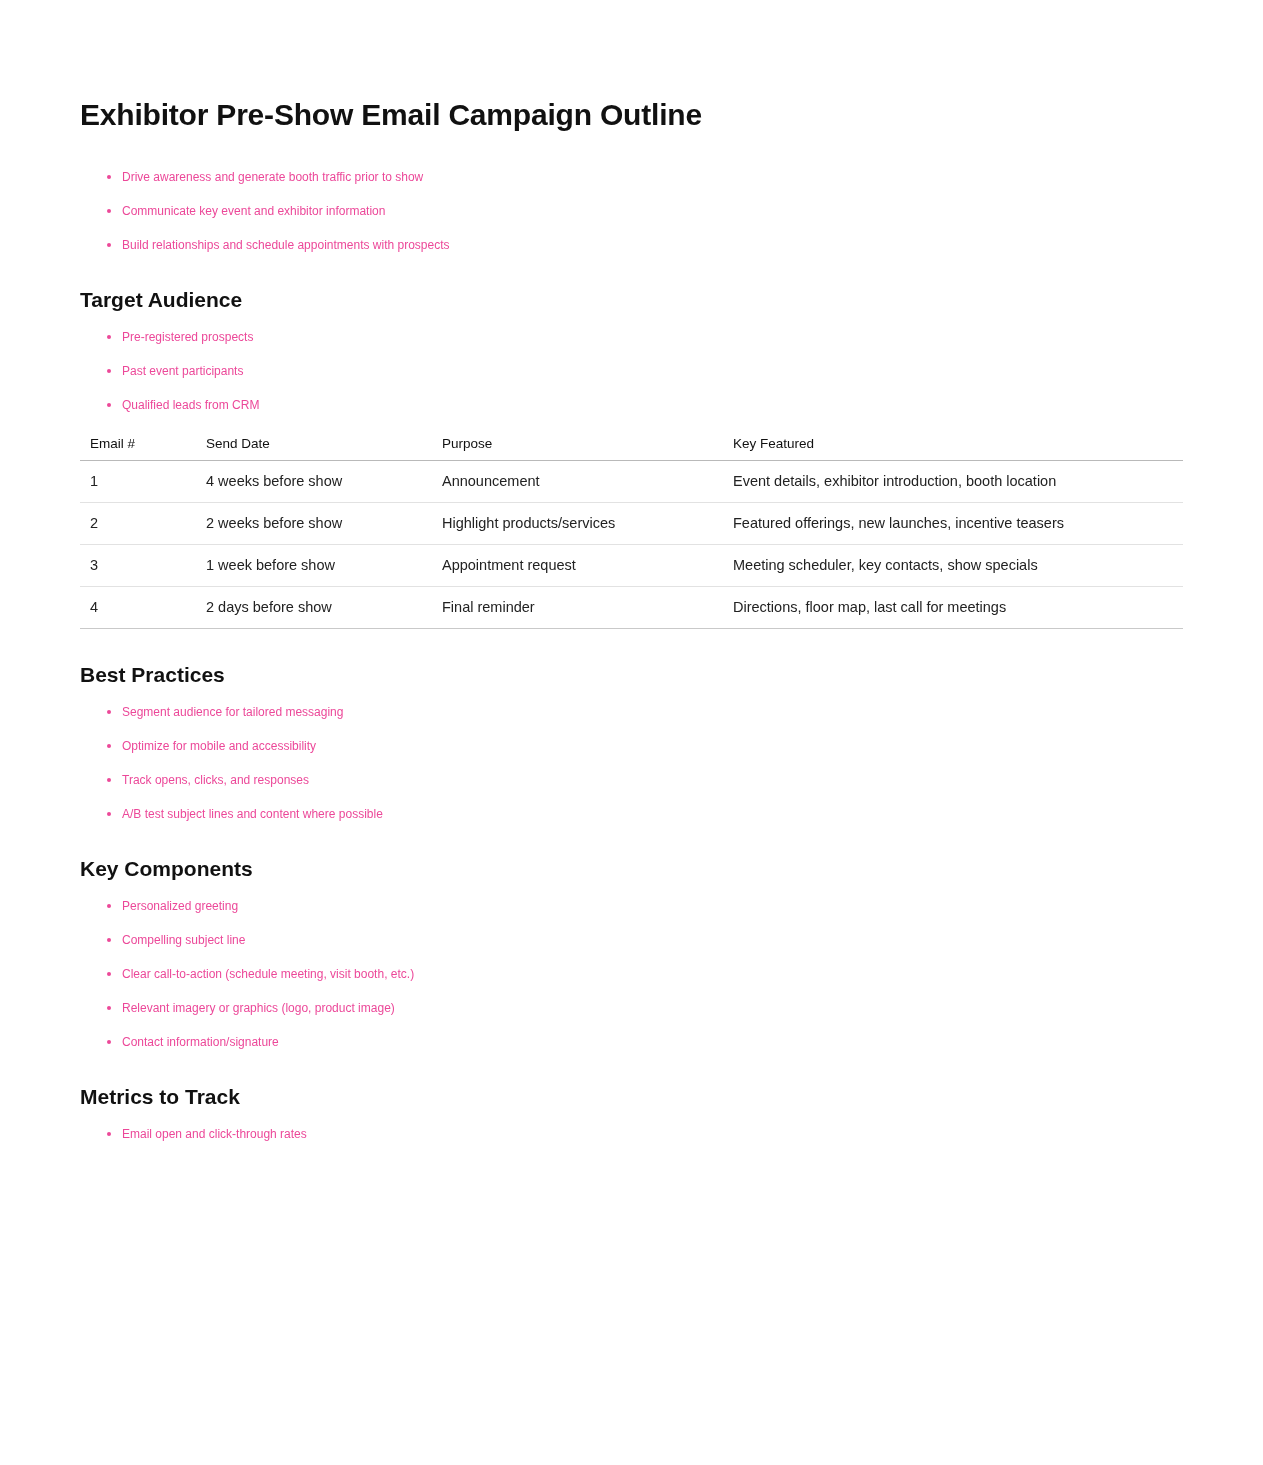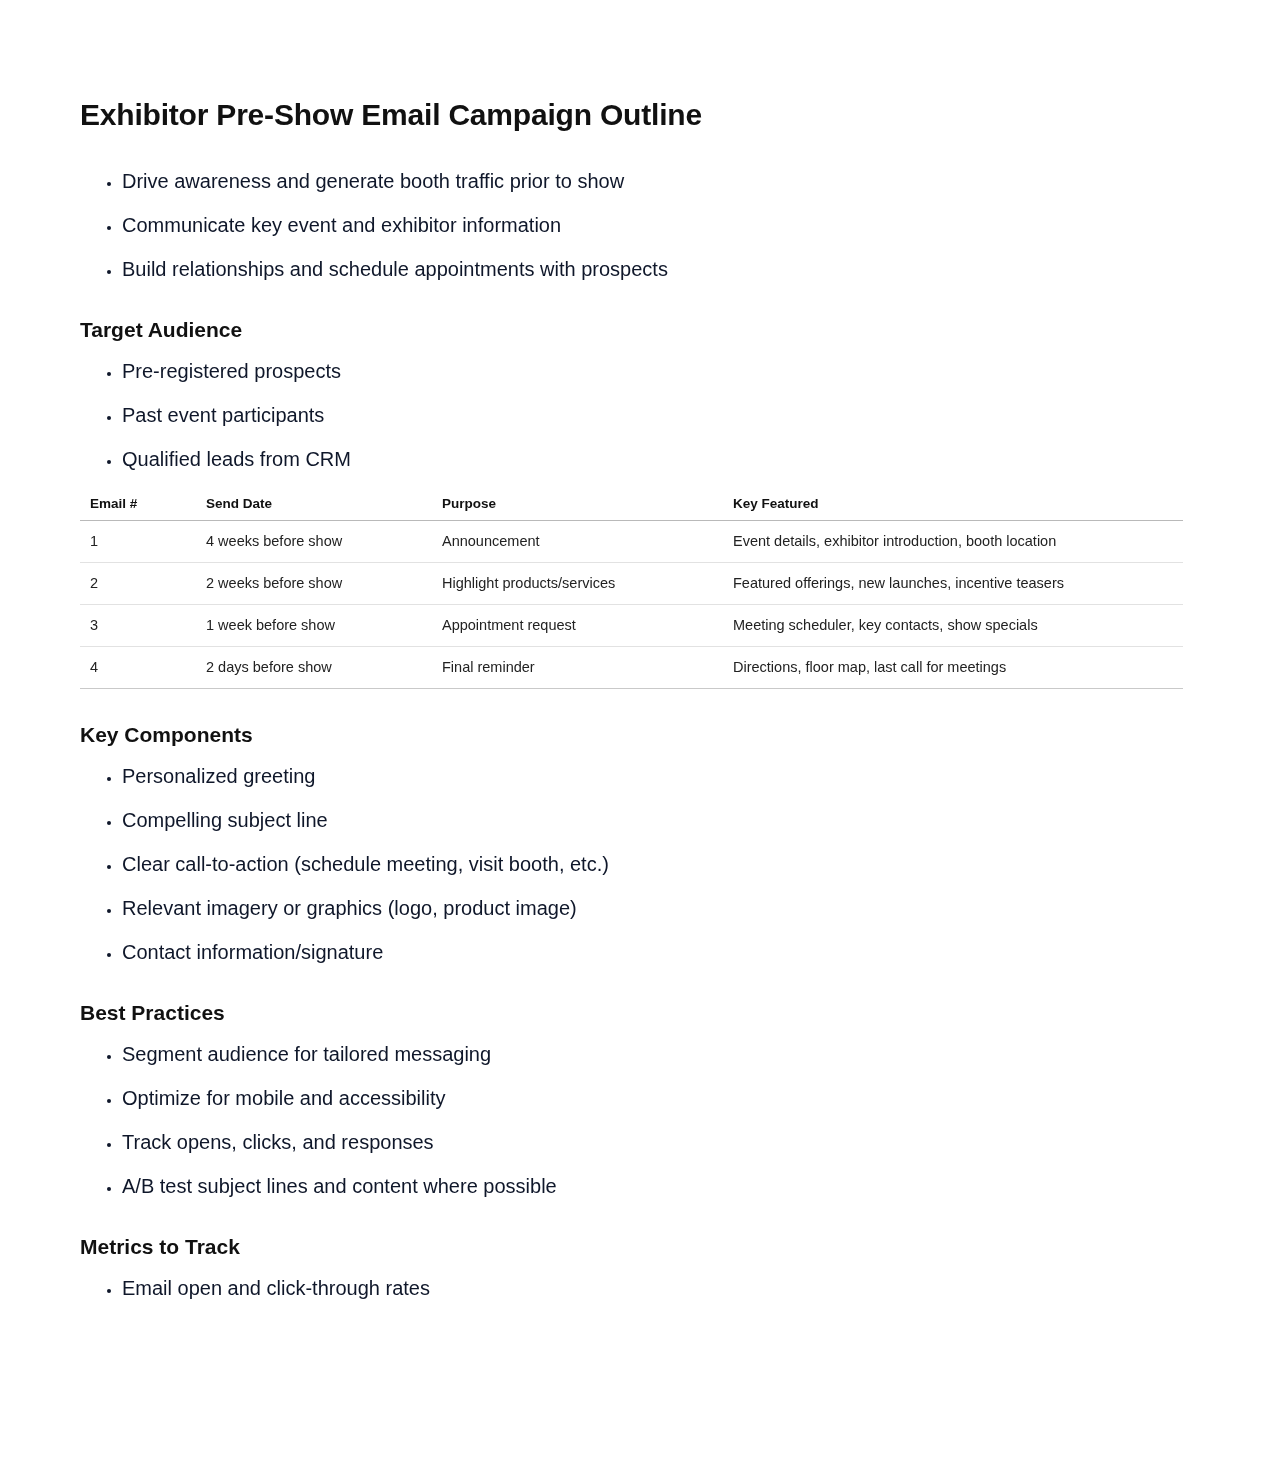--- a/index.html
+++ b/index.html
@@ -30,38 +30,38 @@
     font-weight: bold;
     margin: 34px 0 14px 0;
     color: #111111;
   }
   ul.bullets {
     margin: 0 0 0 0;
     padding-left: 42px;
     list-style-type: disc;
   }
   ul.bullets li {
-    font-size: 20px;
+    font-size: 12px;
     line-height: 1.5;
     margin: 0 0 14px 0;
-    color: #0f172a;
+    color: #ec4899;
   }
   ul.bullets li::marker {
     font-size: 14px;
   }
   table.timeline {
     width: 100%;
     border-collapse: collapse;
     margin-top: 6px;
     table-layout: fixed;
   }
   table.timeline th {
     text-align: left;
     font-size: 13.5px;
-    font-weight: bold;
+    font-weight: normal;
     padding: 8px 6px 9px 10px;
     border-bottom: 1px solid #b9b9b9;
     color: #111111;
   }
   table.timeline td {
     text-align: left;
     font-size: 14.5px;
     font-weight: normal;
     padding: 12px 6px 13px 10px;
     border-bottom: 1px solid #e2e2e2;
@@ -133,37 +133,37 @@
           <td class="col-0">4</td>
           <td class="col-1">2 days before show</td>
           <td class="col-2">Final reminder</td>
           <td class="col-3">Directions, floor map, last call for meetings</td>
         </tr>
       </tbody>
     </table>
   </div>
 
   <div class="section-block">
+    <h2 class="section-title">Best Practices</h2>
+    <ul class="bullets">
+      <li>Segment audience for tailored messaging</li>
+      <li>Optimize for mobile and accessibility</li>
+      <li>Track opens, clicks, and responses</li>
+      <li>A/B test subject lines and content where possible</li>
+    </ul>
+  </div>
+
+  <div class="section-block">
     <h2 class="section-title">Key Components</h2>
     <ul class="bullets">
       <li>Personalized greeting</li>
       <li>Compelling subject line</li>
       <li>Clear call-to-action (schedule meeting, visit booth, etc.)</li>
       <li>Relevant imagery or graphics (logo, product image)</li>
       <li>Contact information/signature</li>
-    </ul>
-  </div>
-
-  <div class="section-block">
-    <h2 class="section-title">Best Practices</h2>
-    <ul class="bullets">
-      <li>Segment audience for tailored messaging</li>
-      <li>Optimize for mobile and accessibility</li>
-      <li>Track opens, clicks, and responses</li>
-      <li>A/B test subject lines and content where possible</li>
     </ul>
   </div>
 
   <div class="section-block">
     <h2 class="section-title">Metrics to Track</h2>
     <ul class="bullets">
       <li>Email open and click-through rates</li>
     </ul>
   </div>
 

